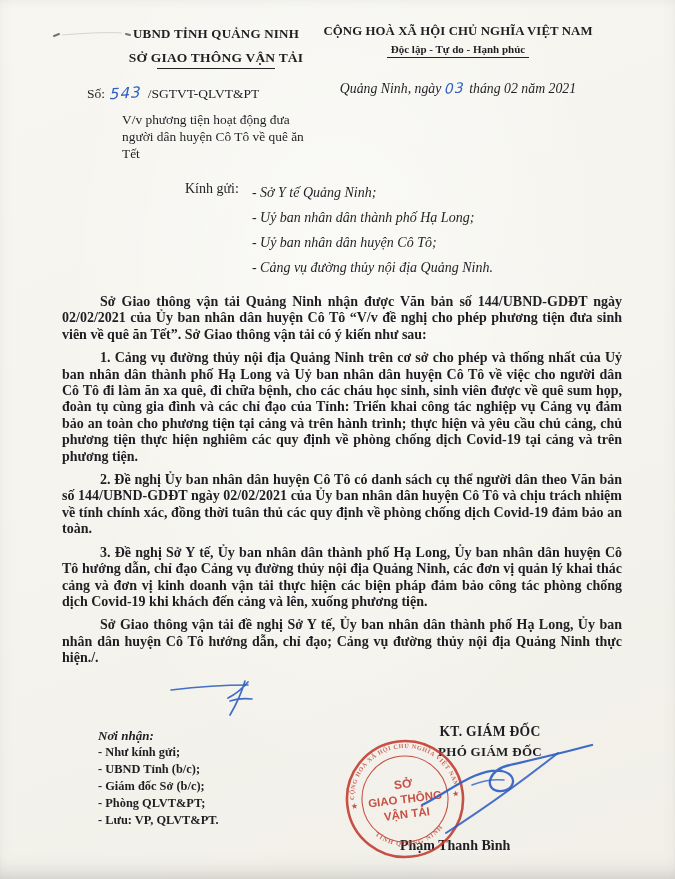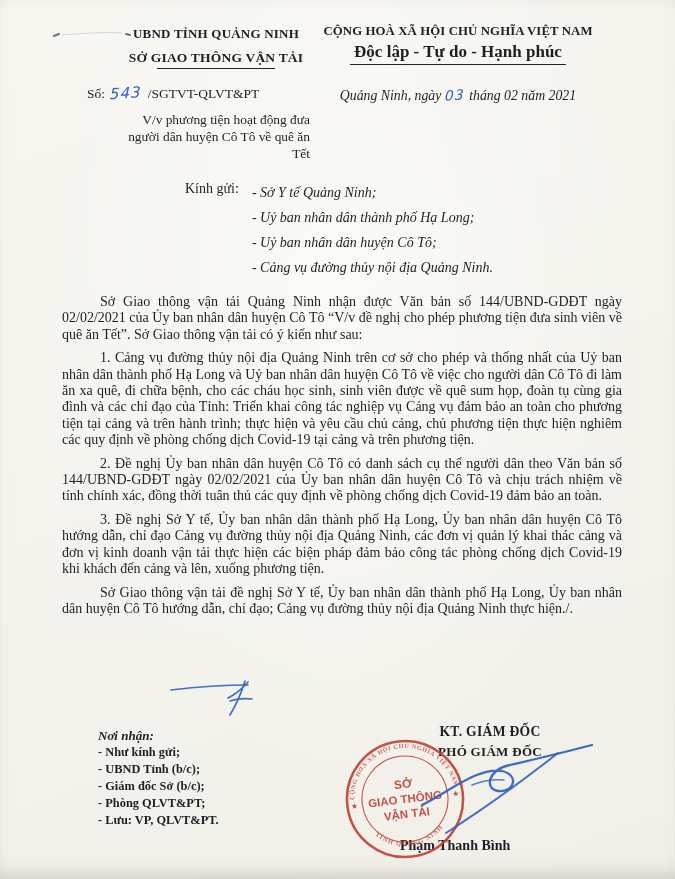--- a/index.html
+++ b/index.html
@@ -17,39 +17,39 @@
     box-shadow: inset 0 -14px 22px -14px rgba(90,88,80,.35), inset 0 6px 12px -10px rgba(120,118,110,.25);
   }
   
   .header-area{ position:relative; height:168px; }
   .header-left{ position:absolute; left:55px; top:26px; width:322px; text-align:center; }
   .header-right{ position:absolute; left:302px; top:24px; width:312px; text-align:center; }
   .org-parent{ font-size:13px; font-weight:bold; letter-spacing:.2px; }
   .org-name{ font-size:13.5px; font-weight:bold; margin-top:8px; letter-spacing:.2px; }
   .org-underline{ width:118px; height:0; border-bottom:1.4px solid #232327; margin:2px auto 0; }
   .motto1{ font-size:12.8px; font-weight:bold; letter-spacing:.1px; }
-  .motto2{ font-size:17px; font-weight:bold; margin-top:3px; display:inline-block; padding:0 4px 2px; border-bottom:1.4px solid #232327; }
+  .motto2{ font-size:11px; font-weight:bold; margin-top:3px; display:inline-block; padding:0 4px 2px; border-bottom:1.4px solid #232327; }
   .number-line{ margin-top:15px; text-align:left; padding-left:32px; font-size:13.5px; white-space:nowrap; }
   .handwriting{
     font-family:"DejaVu Sans", sans-serif;
     font-style:italic; color:#2f5fc2;
     display:inline-block; transform:rotate(-4deg) skewX(-6deg);
     font-size:15px; letter-spacing:1px; font-weight:500;
   }
   .number-line .handwriting{ margin:0 6px 0 5px; }
   .date-line{ margin-top:22px; font-style:italic; font-size:13.8px; white-space:nowrap; }
   .date-line .handwriting{ font-size:14px; margin:0 4px; }
-  .subject{ margin:9px auto 16px; width:188px; font-size:13.4px; line-height:17px; text-align:right; }
+  .subject{ margin:9px auto 16px; width:188px; font-size:13.4px; line-height:17px; text-align:left; }
   
   .salutation{ margin:12px 53px 0 62px; display:flex; }
   .kinh-gui{ margin-left:123px; font-size:14px; padding-top:1px; }
   .recipients{ margin-left:13px;font-style:italic; }
   .recipient{ font-size:14px; line-height:25px; white-space:nowrap; }
   
-  .body-text{ margin:14px 53px 0 62px; }
+  .body-text{ margin:14px 53px 0 62px;font-weight:bold; }
   .body-text p{
     font-size:14px; line-height:16.4px; text-align:justify;
     text-indent:38px; margin-bottom:7px;
   }
   
   .footer{ position:absolute; left:0; top:718px; width:675px; height:161px; }
   .noi-nhan{ position:absolute; left:98px; top:10px; }
   .noi-nhan-label{ font-size:13px; font-weight:bold; font-style:italic; }
   .noi-nhan-item{ font-size:12.4px; font-weight:600; line-height:17px; white-space:nowrap; }
   .sign-title1{ position:absolute; left:380px; top:6px; width:220px; text-align:center; font-size:13.6px; font-weight:bold; letter-spacing:.3px; }

